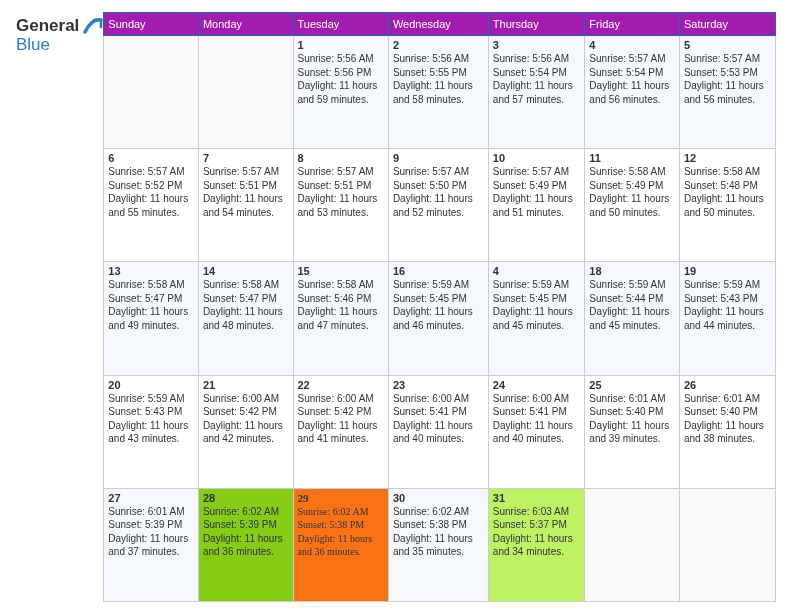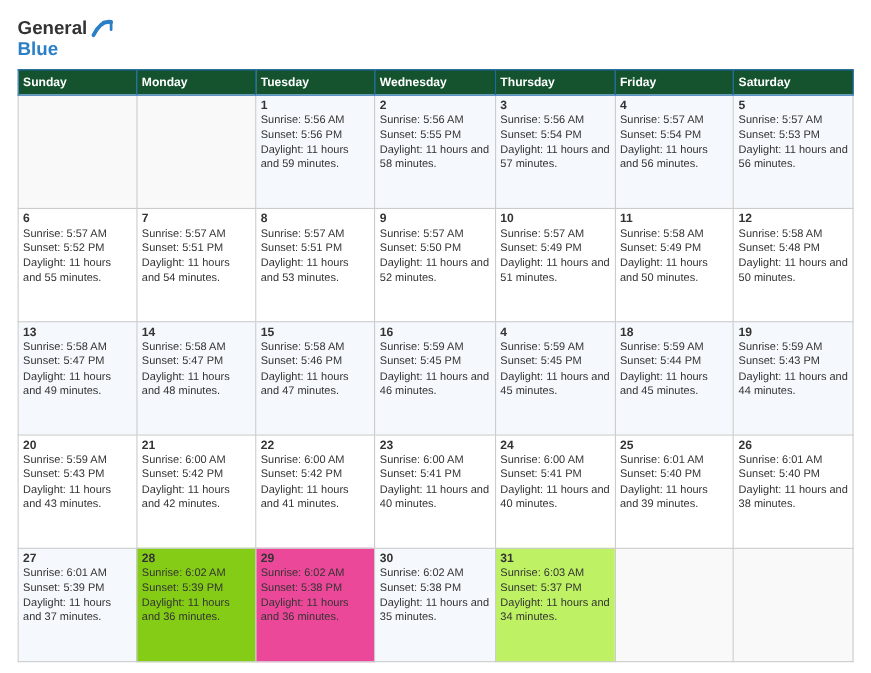--- a/index.html
+++ b/index.html
@@ -8,21 +8,21 @@
       height: 612px;
       font-family: Arial, sans-serif;
       background: #fff;
       overflow: hidden;
     }
     .page {
       width: 792px;
       height: 612px;
       padding: 12px 16px 10px 16px;
       display: flex;
-      flex-direction: column;
+      flex-direction: row;
     }
     .header {
       display: flex;
       align-items: flex-start;
       justify-content: space-between;
       margin-bottom: 8px;
     }
     .logo {
       display: flex;
       align-items: center;
@@ -41,23 +41,23 @@
       font-size: 15px;
       color: #555;
     }
     .calendar {
       flex: 1;
       border-collapse: collapse;
       width: 100%;
       font-size: 9.5px;
     }
     .calendar thead th {
-      background: #14532d;
+      background: #a21caf;
       color: #fff;
-      font-weight: bold;
+      font-weight: normal;
       font-size: 11px;
       padding: 5px 4px;
       text-align: left;
       border: 1px solid #1a6ab0;
       margin-left: 16px;
     }
     .calendar tbody td {
       border: 1px solid #ccc;
       vertical-align: top;
       padding: 3px 4px;
@@ -93,21 +93,21 @@
   <div class="header">
     <div class="logo">
       <div>
         <div style="display:flex;align-items:center;">
           <div style="font-size:17px;font-weight:bold;color:#333;line-height:1.1;">General</div>
           <svg width="22" height="22" viewBox="0 0 22 22" style="margin-left:2px;margin-top:-2px;">
             <path d="M4,18 Q11,4 20,6" stroke="#2a7fc7" stroke-width="3.5" fill="none" stroke-linecap="round"></path>
             <path d="M13,6 L20,6 L20,13" stroke="#2a7fc7" stroke-width="2.5" fill="none" stroke-linecap="round" stroke-linejoin="round"></path>
           </svg>
         </div>
-        <div style="font-size:17px;font-weight:bold;color:#2a7fc7;line-height:1.1;">Blue</div>
+        <div style="font-size:17px;font-weight:normal;color:#2a7fc7;line-height:1.1;">Blue</div>
       </div>
     </div>
     <div class="title-block">
       <div class="month-title"></div>
       <div class="location"></div>
     </div>
   </div>
 
   <table class="calendar">
     <thead>
@@ -238,21 +238,21 @@
         </tr>
         <tr>
           <td style="background: rgb(245, 248, 252);">
             <span class="day-number">27</span>
             <div class="day-info">Sunrise: 6:01 AM<br>Sunset: 5:39 PM<br>Daylight: 11 hours and 37 minutes.</div>
           </td>
           <td style="background: #84cc16;">
             <span class="day-number">28</span>
             <div class="day-info">Sunrise: 6:02 AM<br>Sunset: 5:39 PM<br>Daylight: 11 hours and 36 minutes.</div>
           </td>
-          <td style="background: #ec4899;">
+          <td style="background: #f97316; font-family: Liberation Serif, serif;">
             <span class="day-number">29</span>
             <div class="day-info">Sunrise: 6:02 AM<br>Sunset: 5:38 PM<br>Daylight: 11 hours and 36 minutes.</div>
           </td>
           <td style="background: rgb(245, 248, 252);">
             <span class="day-number">30</span>
             <div class="day-info">Sunrise: 6:02 AM<br>Sunset: 5:38 PM<br>Daylight: 11 hours and 35 minutes.</div>
           </td>
           <td style="background: #bef264;">
             <span class="day-number">31</span>
             <div class="day-info">Sunrise: 6:03 AM<br>Sunset: 5:37 PM<br>Daylight: 11 hours and 34 minutes.</div>

